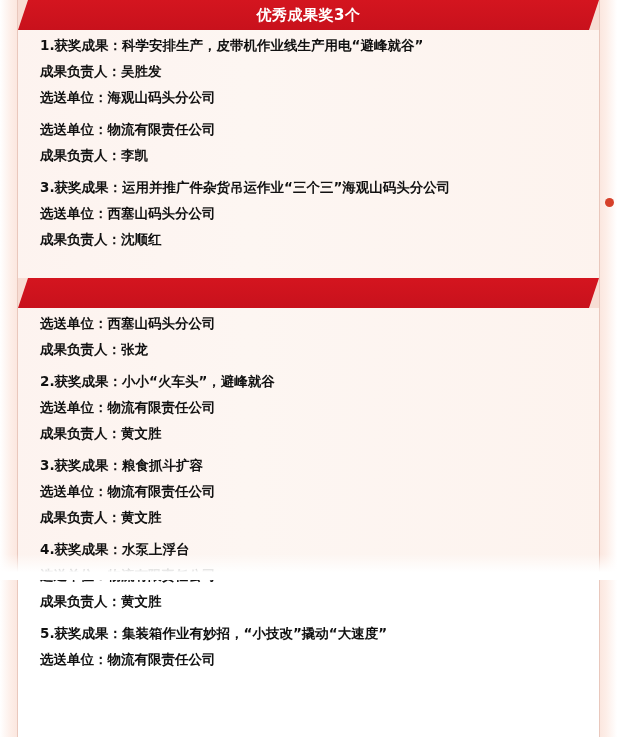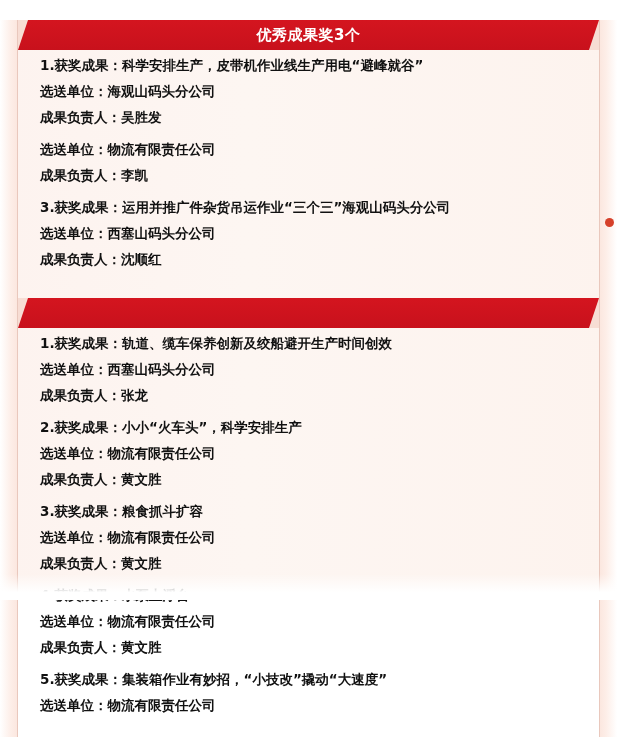--- a/index.html
+++ b/index.html
@@ -12,21 +12,20 @@
     overflow: hidden;
     font-family: "DejaVu Sans", "Liberation Sans", sans-serif;
     background: #ffffff;
   }
   .page {
     position: relative;
     width: 617px;
     height: 580px;
     background: linear-gradient(90deg, #fdf3ef 0%, #fdf6f2 40%, #fdf3ee 100%);
     box-sizing: border-box;
-    margin-top: 20px;
   }
   
   .rail-left {
     position: absolute;
     left: 0;
     top: 0;
     width: 18px;
     height: 737px;
     background: linear-gradient(90deg, #ffffff 0%, #fdeee8 60%, #fbe6de 100%);
   }
@@ -160,24 +159,24 @@
         <span class="band-notch-right"></span>
         <span class="band-title">优秀成果奖3个</span>
       </div>
       <div class="items">
 
         <div class="item">
           <div class="row result">
             <span class="lbl">1.</span><span class="lbl">获奖成果：</span><span class="val">科学安排生产，皮带机作业线生产用电“避峰就谷”</span>
           </div>
           <div class="row">
+            <span class="lbl">成果负责人：</span><span class="val">吴胜发</span>
+          </div>
+          <div class="row">
             <span class="lbl">选送单位：</span><span class="val">海观山码头分公司</span>
-          </div>
-          <div class="row">
-            <span class="lbl">成果负责人：</span><span class="val">吴胜发</span>
           </div>
         </div>
 
         <div class="item">
           <div class="row">
             <span class="lbl">选送单位：</span><span class="val">物流有限责任公司</span>
           </div>
           <div class="row">
             <span class="lbl">成果负责人：</span><span class="val">李凯</span>
           </div>
@@ -201,34 +200,31 @@
     <div class="sec-gap-1"></div>
 
     <div class="section">
       <div class="band">
         <span class="band-notch-left"></span>
         <span class="band-notch-right"></span>
       </div>
       <div class="items">
 
         <div class="item">
-          <div class="row result">
-            <span class="lbl">1.</span><span class="lbl">获奖成果：</span><span class="val">轨道、缆车保养创新及绞船避开生产时间创效</span>
-          </div>
           <div class="row">
             <span class="lbl">选送单位：</span><span class="val">西塞山码头分公司</span>
           </div>
           <div class="row">
             <span class="lbl">成果负责人：</span><span class="val">张龙</span>
           </div>
         </div>
 
         <div class="item">
           <div class="row result">
-            <span class="lbl">2.</span><span class="lbl">获奖成果：</span><span class="val">小小“火车头”，科学安排生产</span>
+            <span class="lbl">2.</span><span class="lbl">获奖成果：</span><span class="val">小小“火车头”，避峰就谷</span>
           </div>
           <div class="row">
             <span class="lbl">选送单位：</span><span class="val">物流有限责任公司</span>
           </div>
           <div class="row">
             <span class="lbl">成果负责人：</span><span class="val">黄文胜</span>
           </div>
         </div>
 
         <div class="item">

